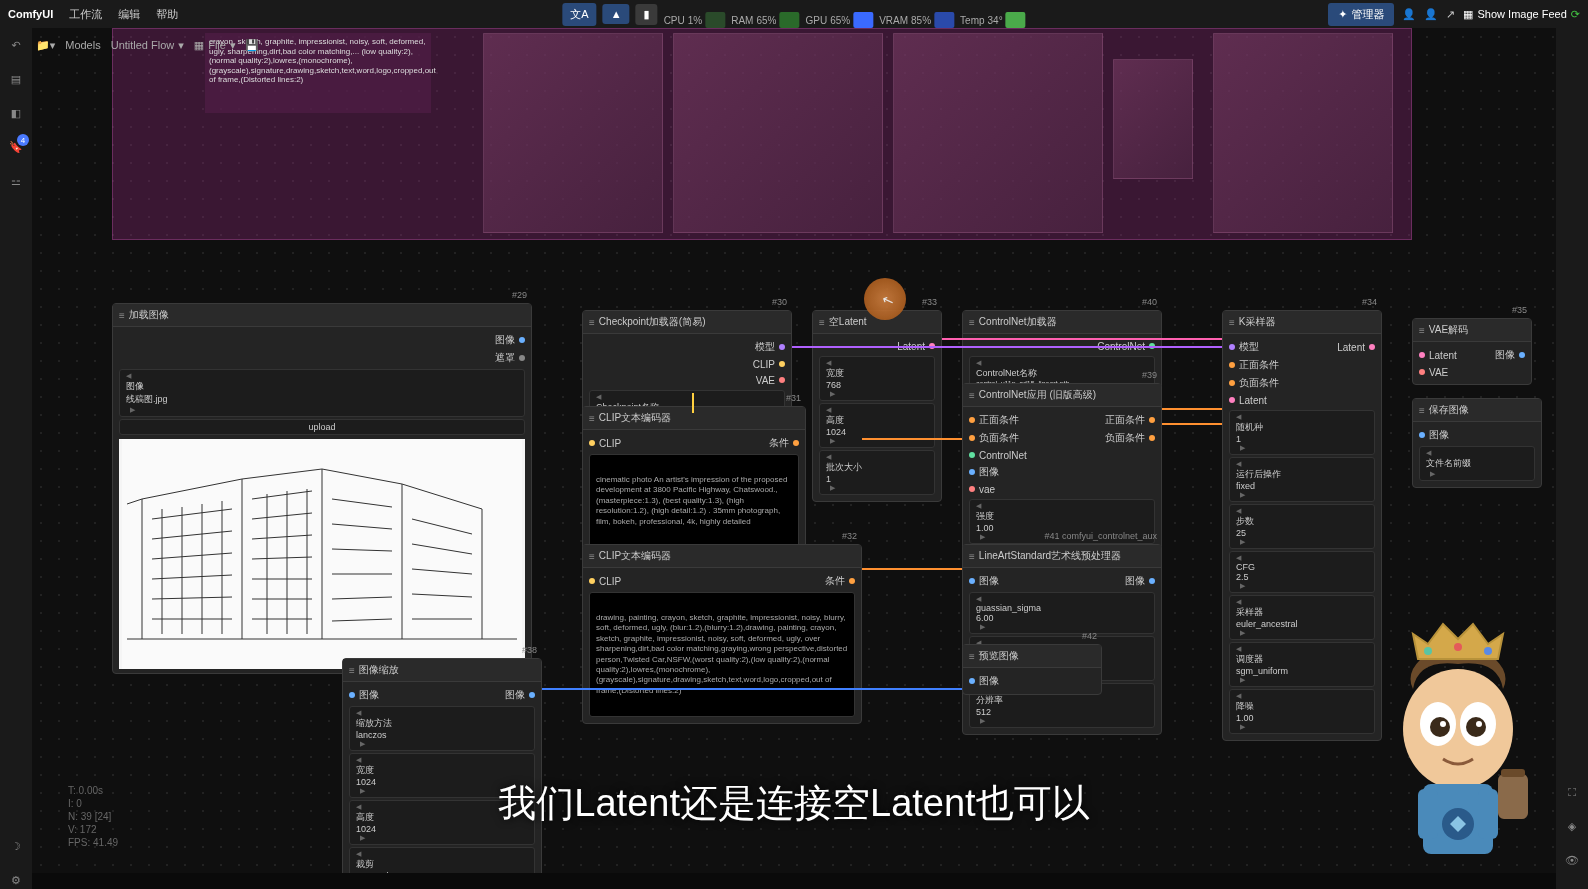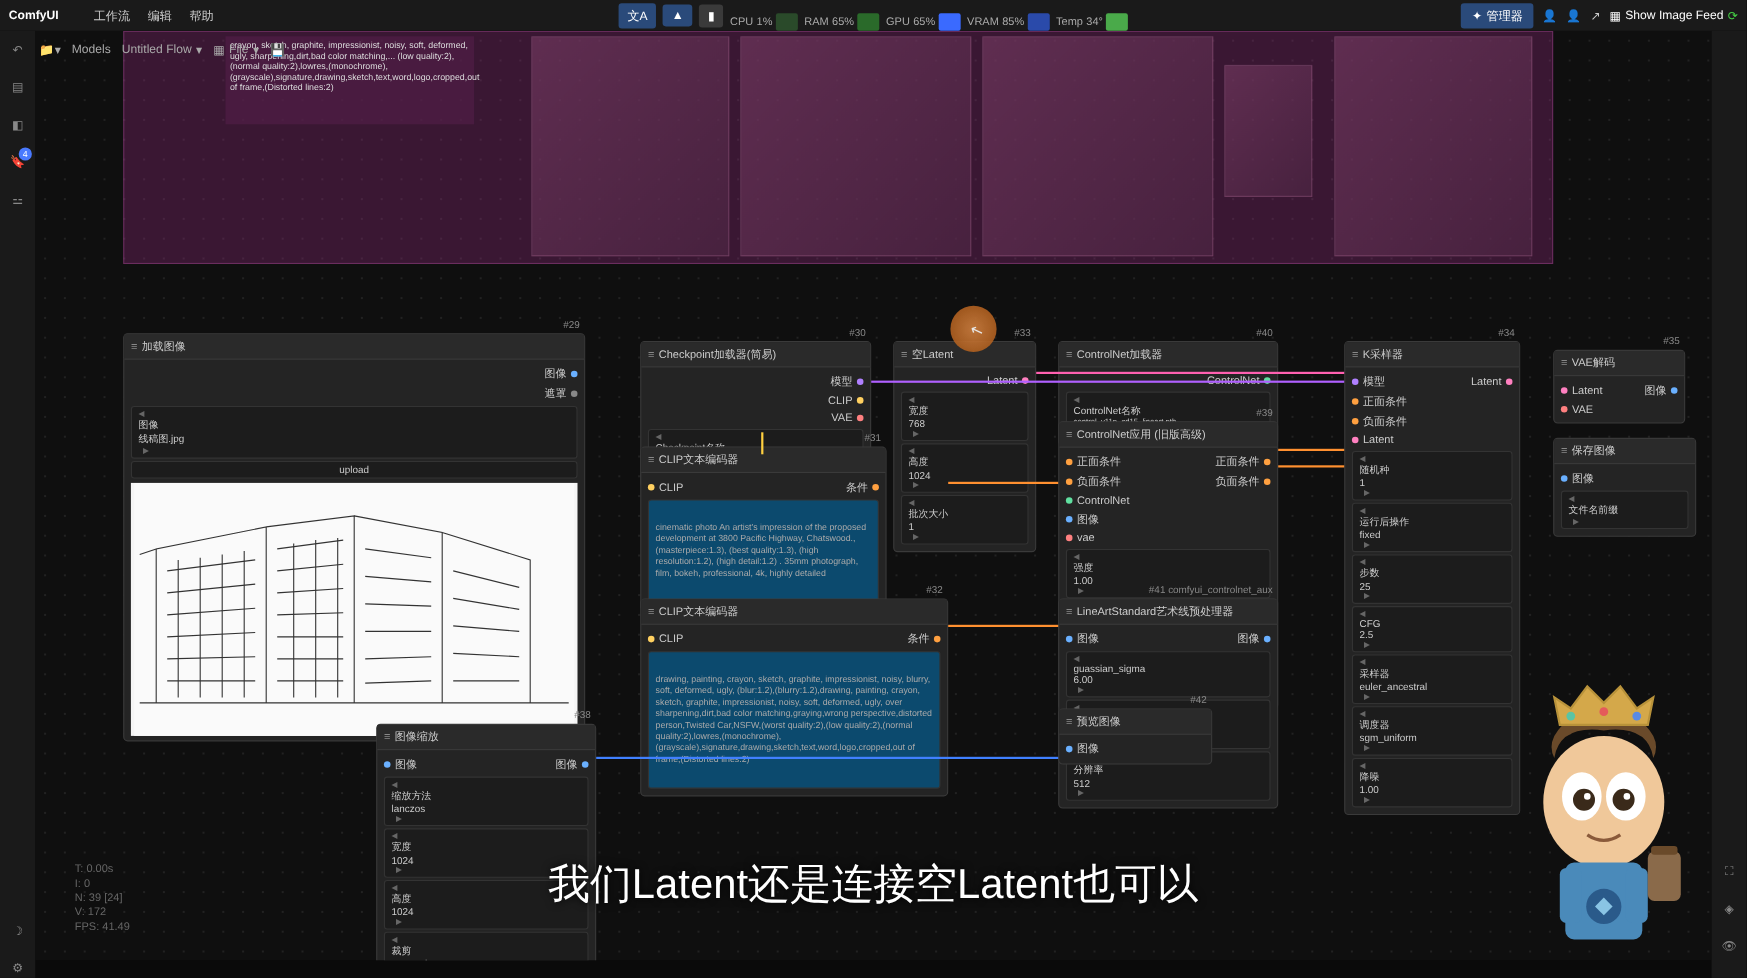--- a/index.html
+++ b/index.html
@@ -1,20 +1,20 @@
 <!DOCTYPE html>
 <html><head>
 <meta charset="utf-8">
 <style>
 * { margin: 0; padding: 0; box-sizing: border-box; }
 body { background: #0a0a0a; font-family: -apple-system, "Segoe UI", sans-serif; color: #ccc; overflow: hidden; width: 1588px; height: 889px; position: relative; font-size: 11px; }
 
 
 .topbar { position: absolute; top: 0; left: 0; right: 0; height: 28px; background: #1a1a1a; display: flex; align-items: center; padding: 0 8px; z-index: 100; }
-.logo { font-weight: bold; color: #fff; margin-right: 32px; }
+.logo { font-weight: bold; color: #fff; margin-right: 16px; }
 .menu { display: flex; gap: 16px; }
 .menu-item { color: #ccc; cursor: pointer; }
 .top-center { position: absolute; left: 50%; transform: translateX(-50%); display: flex; gap: 6px; align-items: center; }
 .top-btn { background: #2a4a7a; color: #fff; padding: 4px 8px; border-radius: 3px; font-size: 11px; }
 .top-btn.alt { background: #3a3a3a; }
 .monitor { display: flex; align-items: center; gap: 3px; font-size: 10px; color: #aaa; margin-top: 12px; }
 .monitor-bar { width: 20px; height: 16px; border-radius: 2px; }
 .top-right { position: absolute; right: 8px; display: flex; gap: 8px; align-items: center; }
 .mgr-btn { background: #2a4a7a; color: #fff; padding: 4px 10px; border-radius: 3px; display: flex; align-items: center; gap: 4px; }
 
@@ -51,21 +51,21 @@
 .dot.img { background: #6ab0ff; }
 .dot.model { background: #b080ff; }
 .dot.clip { background: #ffd060; }
 .dot.vae { background: #ff8080; }
 .dot.latent { background: #ff80c0; }
 .dot.cond { background: #ffa040; }
 .dot.cnet { background: #60e0a0; }
 .node-widget { background: #1c1c1c; border: 1px solid #333; border-radius: 3px; padding: 2px 6px; margin: 2px 0; display: flex; justify-content: space-between; font-size: 9px; flex-direction: column; }
 .node-widget::before { content: "◀"; font-size: 7px; color: #666; margin-right: 4px; }
 .node-widget::after { content: "▶"; font-size: 7px; color: #666; margin-left: 4px; }
-.node-text { background: #0c4a6e; border: 1px solid #333; border-radius: 3px; padding: 20px 6px; margin: 2px 0; font-size: 8px; line-height: 1.3; color: #aaa; }
+.node-text { background: #000000; border: 1px solid #333; border-radius: 3px; padding: 20px 6px; margin: 2px 0; font-size: 8px; line-height: 1.3; color: #aaa; }
 .node-btn { background: #1c1c1c; border: 1px solid #333; border-radius: 3px; padding: 2px 6px; margin: 2px 0; text-align: center; font-size: 9px; }
 .node-id { position: absolute; top: -14px; right: 4px; font-size: 9px; color: #888; }
 
 
 .sketch { width: 100%; height: 230px; background: #f5f5f5; margin-top: 4px; position: relative; overflow: hidden; }
 .sketch svg { width: 100%; height: 100%; }
 
 
 .cursor-hl { position: absolute; width: 42px; height: 42px; border-radius: 50%; background: radial-gradient(circle, #d08040 0%, #b06020 70%); opacity: 0.9; z-index: 200; }
 .cursor-hl::after { content: "↖"; position: absolute; left: 18px; top: 14px; color: #fff; font-size: 14px; transform: rotate(-20deg); }

